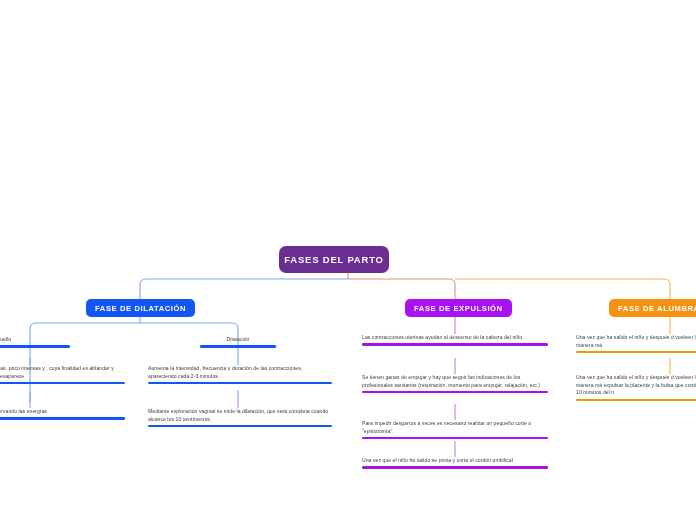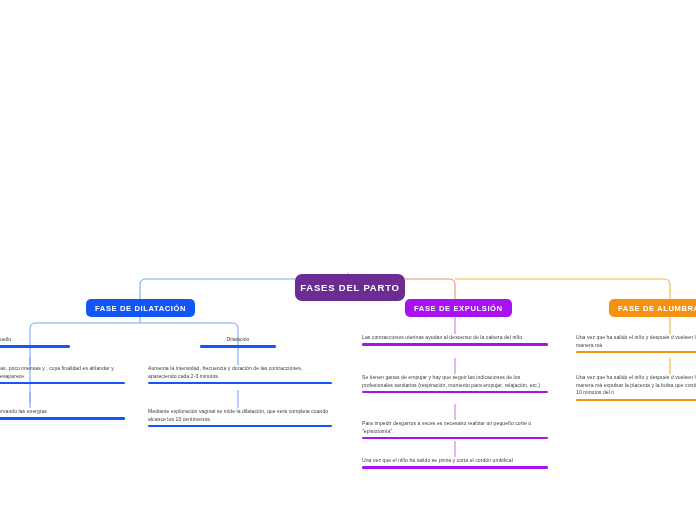--- a/index.html
+++ b/index.html
@@ -40,29 +40,28 @@
     color: #ffffff;
     font-weight: bold;
     letter-spacing: 0.6px;
     white-space: nowrap;
     display: flex;
     align-items: center;
     justify-content: center;
   }
 
   .root-node {
-    left: 295px;
+    left: 279px;
     top: 246px;
     width: 110px;
     height: 27px;
     border-radius: 7px;
     background: #6b2d91;
     font-size: 9.5px;
     letter-spacing: 0.8px;
-    margin-top: 28px;
   }
 
   .branch-node {
     height: 18px;
     border-radius: 5px;
     font-size: 7.6px;
     padding: 0 9px;
   }
 
   .branch-blue   { left: 86px;  top: 299px; background: #1257f5; }

